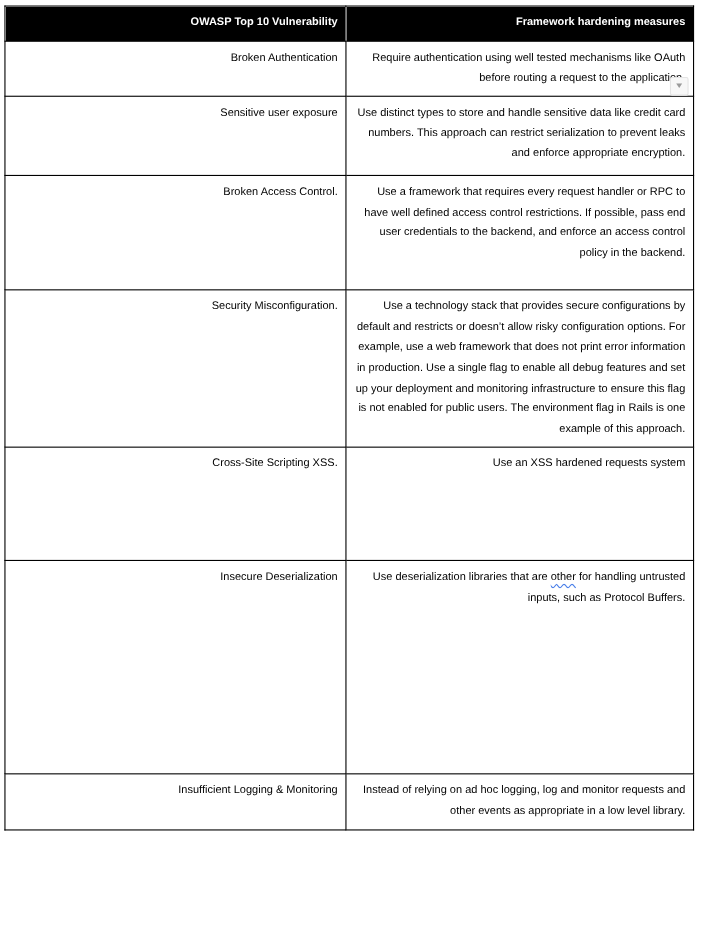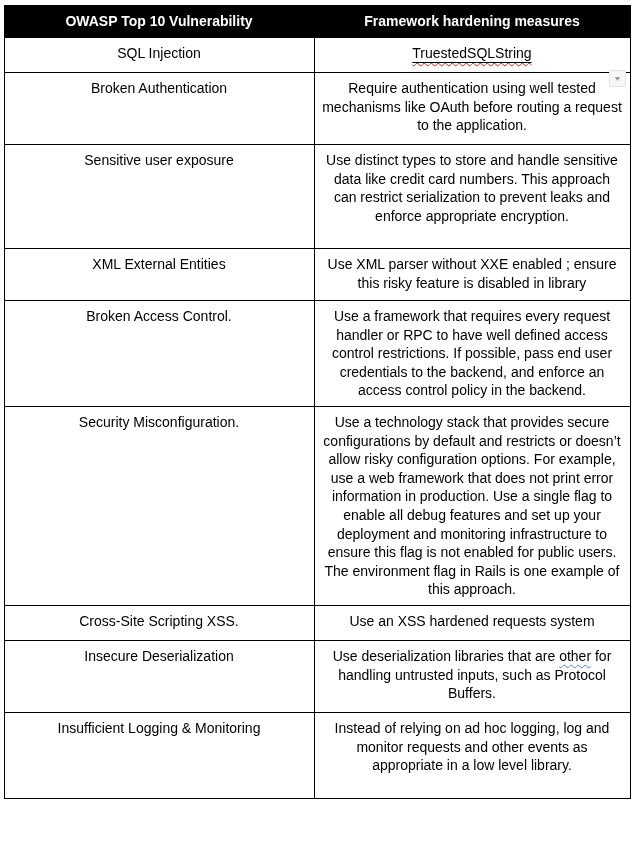--- a/index.html
+++ b/index.html
@@ -7,21 +7,21 @@
     width:638px;height:858px;position:relative;background:#fff;
     font-family:"Liberation Sans","DejaVu Sans",sans-serif;
     color:var(--body_text,#000);
   }
   table.doc-table{
     position:absolute;left:4px;top:5px;width:626px;
     border-collapse:collapse;table-layout:fixed;
   }
   .doc-table th,.doc-table td{
     border:1px solid var(--table_border,#000);
-    font-size:14px;line-height:18.6px;text-align:center;
+    font-size:10px;line-height:18.6px;text-align:right;
     vertical-align:top;padding:6px 7px 6px 6px;overflow:hidden;margin-top:24px;
   }
   .doc-table thead th{
     background:var(--header_bg,#000);color:var(--header_text,#fff);
     font-weight:bold;height:27px;vertical-align:middle;padding-top:2px;padding-bottom:2px;
   }
   tbody tr:nth-child(1){height:35px}
   tbody tr:nth-child(2){height:72px}
   tbody tr:nth-child(3){height:104px}
   tbody tr:nth-child(4){height:52px}
@@ -64,34 +64,26 @@
     <col style="width:316px">
   </colgroup>
   <thead>
     <tr>
       <th>OWASP Top 10 Vulnerability</th>
       <th>Framework hardening measures</th>
     </tr>
   </thead>
   <tbody>
       <tr>
-        <td>SQL Injection</td>
-        <td><span class="spell"><span class="u">TruestedSQLString</span></span></td>
-      </tr>
-      <tr>
         <td>Broken Authentication</td>
         <td>Require authentication using well tested mechanisms like OAuth before routing a request to the application.</td>
       </tr>
       <tr>
         <td>Sensitive user exposure</td>
         <td>Use distinct types to store and handle sensitive data like credit card numbers. This approach can restrict serialization to prevent leaks and enforce appropriate encryption.</td>
-      </tr>
-      <tr>
-        <td>XML External Entities</td>
-        <td>Use XML parser without XXE enabled ; ensure this risky feature is disabled in library</td>
       </tr>
       <tr>
         <td>Broken Access Control.</td>
         <td>Use a framework that requires every request handler or RPC to have well defined access control restrictions. If possible, pass end user credentials to the backend, and enforce an access control policy in the backend.</td>
       </tr>
       <tr>
         <td>Security Misconfiguration.</td>
         <td>Use a technology stack that provides secure configurations by default and restricts or doesn’t allow risky configuration options. For example, use a web framework that does not print error information in production. Use a single flag to enable all debug features and set up your deployment and monitoring infrastructure to ensure this flag is not enabled for public users. The environment flag in Rails is one example of this approach.</td>
       </tr>
       <tr>

